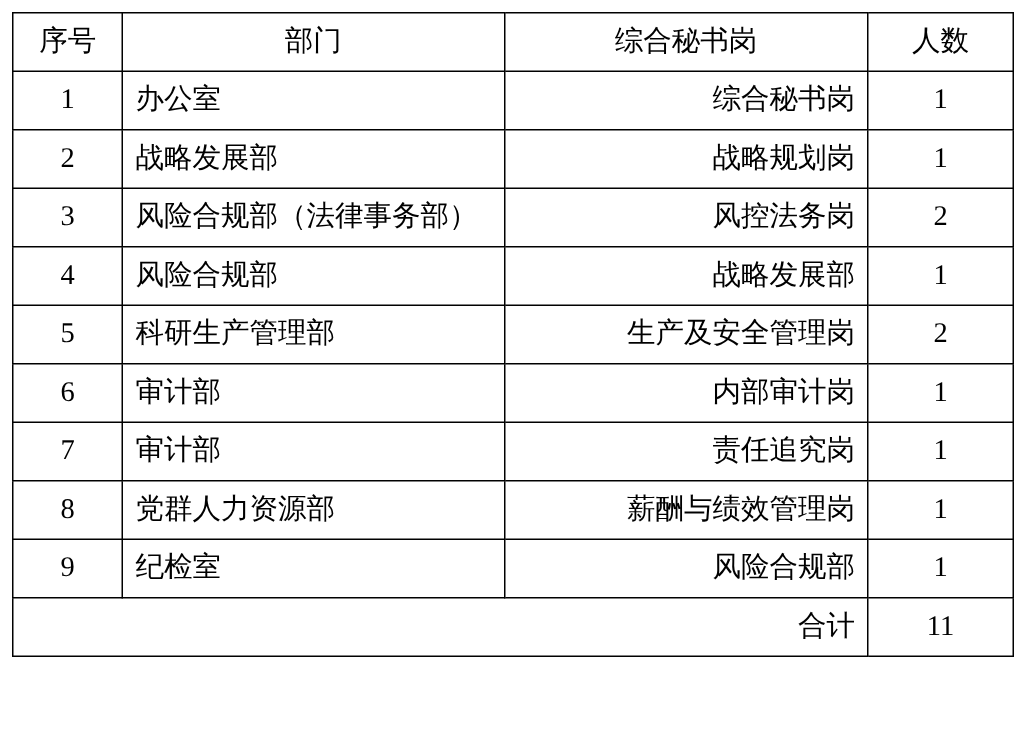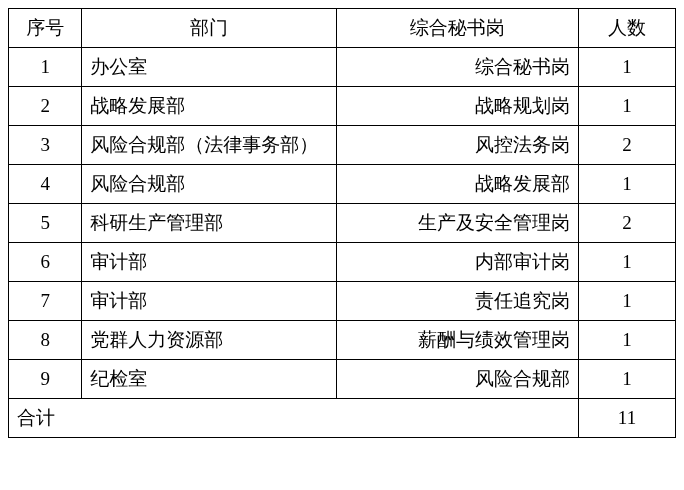--- a/index.html
+++ b/index.html
@@ -40,21 +40,21 @@
   .col-no    { width: 68px;  text-align: center; }
   .col-dept  { width: 236px; text-align: left; padding-left: 14px; }
   .col-post  { width: 225px; text-align: right; padding-left: 12px; }
   .col-count { width: 90px;  text-align: center; }
 
   thead td, .header-cell {
     text-align: center;
     padding-left: 0;
   }
   .total-label {
-    text-align: left;
+    text-align: right;
   }
   .total-value {
     text-align: center;
     margin-left: 36px;
   }
 </style>
 </head>
 <body>
 
 <div class="page">

